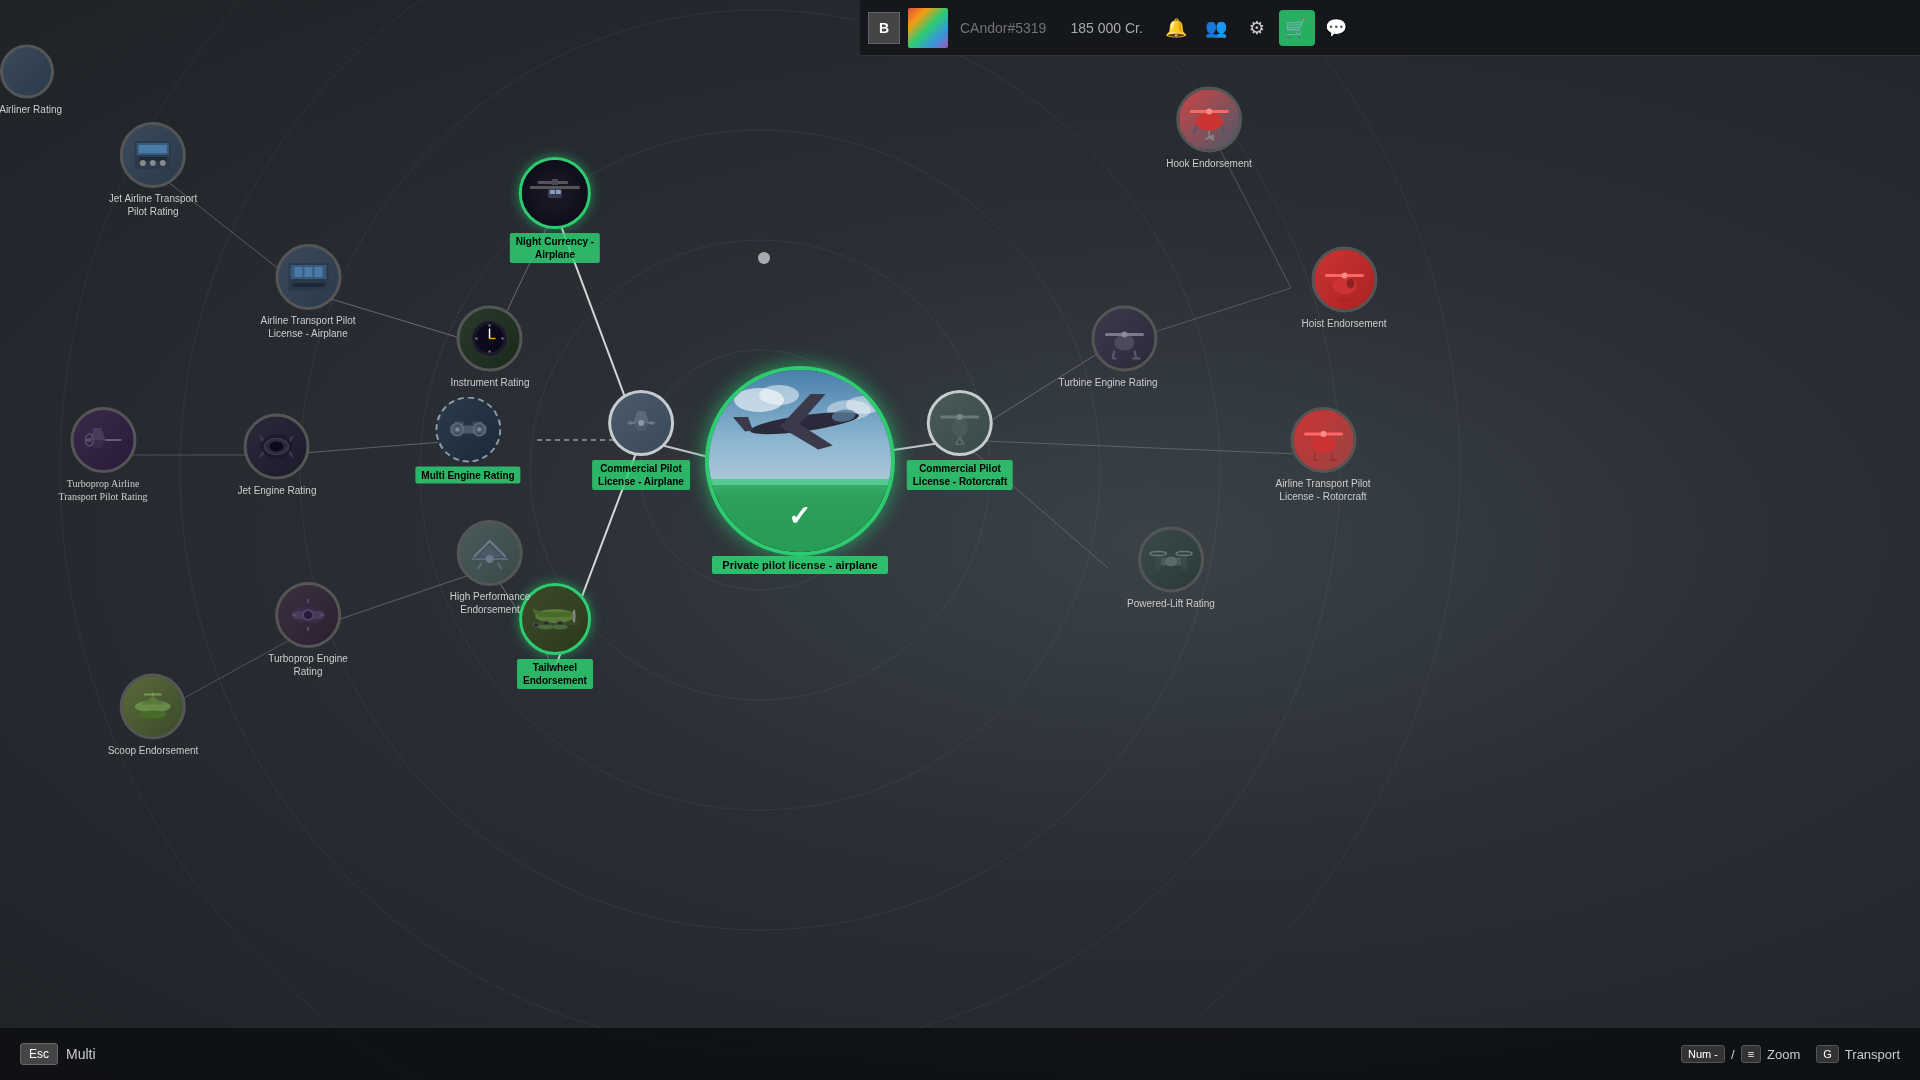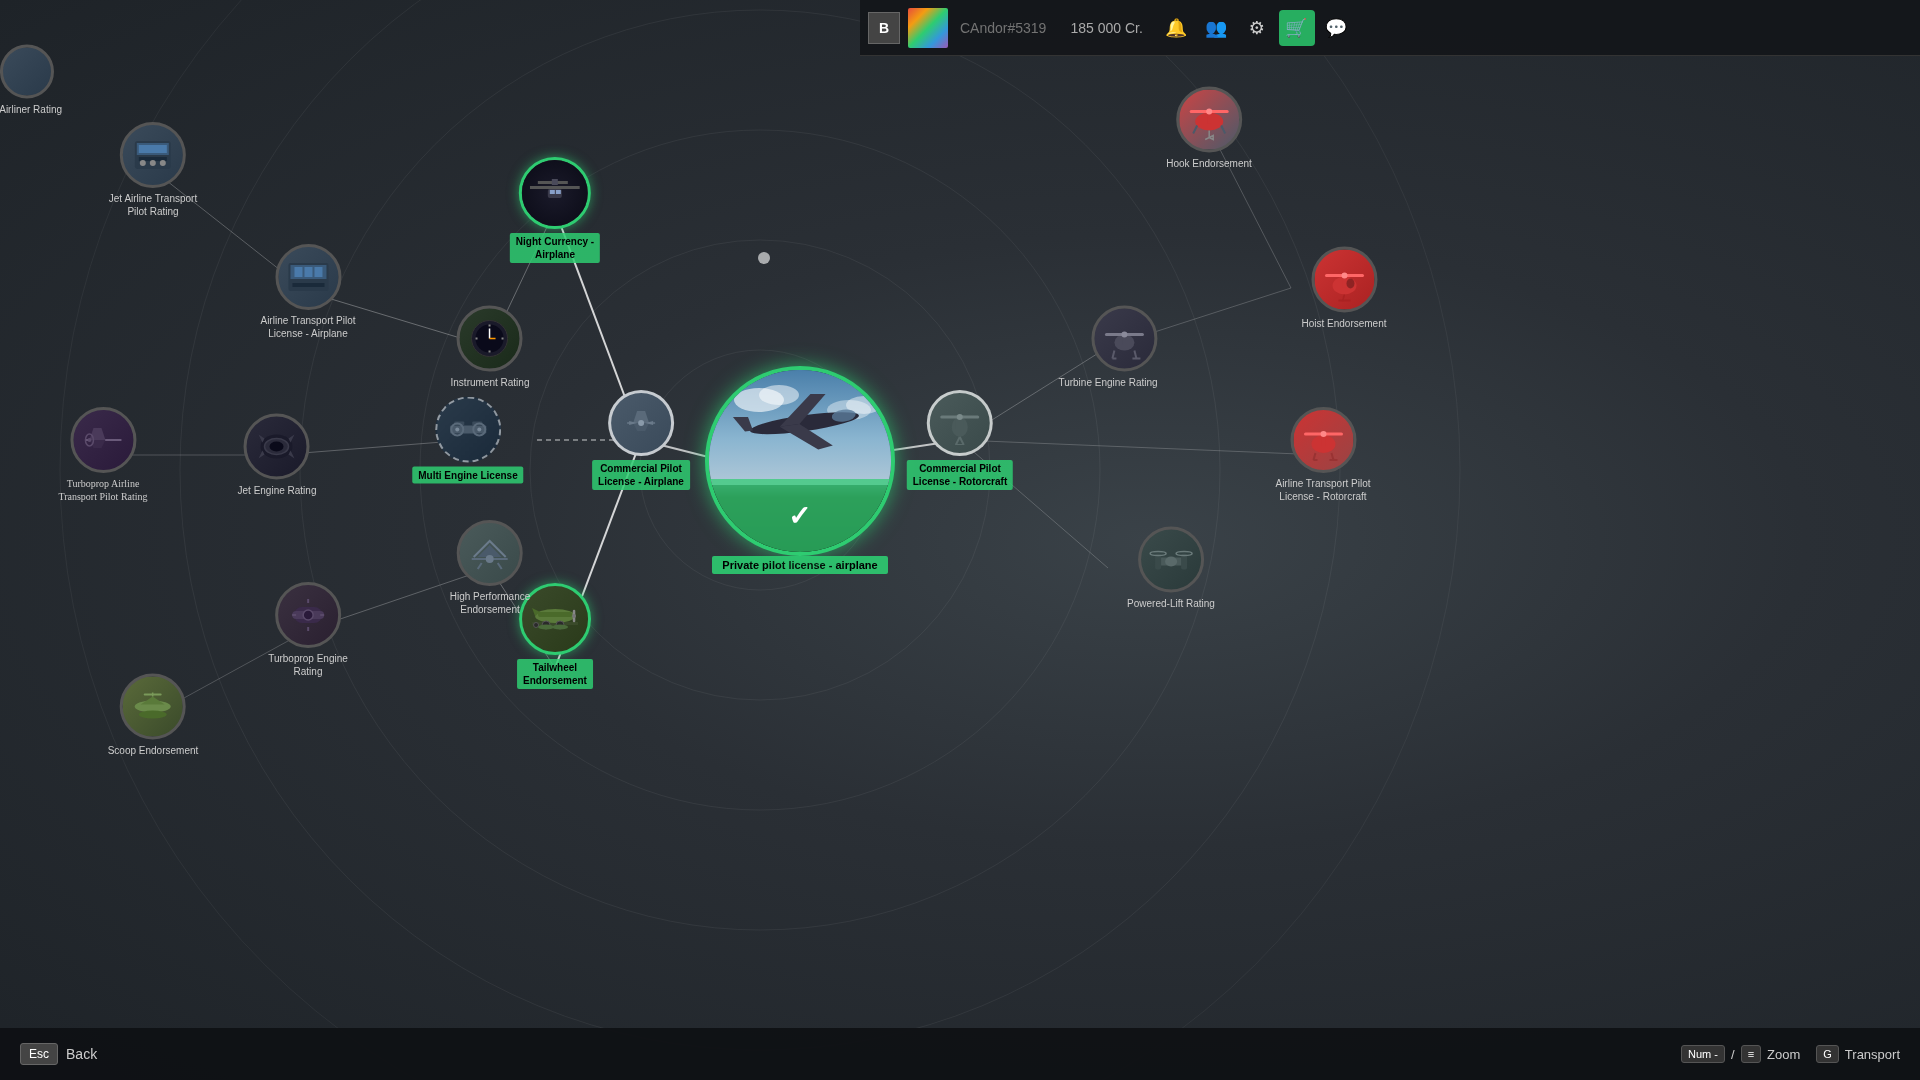--- a/index.html
+++ b/index.html
@@ -392,21 +392,21 @@
     <svg width="44" height="44" viewBox="0 0 44 44">
       <rect x="4" y="18" width="36" height="8" rx="1" fill="#4a5a6a"></rect>
       <rect x="8" y="14" width="10" height="4" rx="1" fill="#3a4a5a"></rect>
       <rect x="26" y="14" width="10" height="4" rx="1" fill="#3a4a5a"></rect>
       <circle cx="11" cy="22" r="6" fill="none" stroke="#5a6a7a" stroke-width="2"></circle>
       <circle cx="33" cy="22" r="6" fill="none" stroke="#5a6a7a" stroke-width="2"></circle>
       <circle cx="11" cy="22" r="2" fill="#7a8a9a"></circle>
       <circle cx="33" cy="22" r="2" fill="#7a8a9a"></circle>
     </svg>
   </div>
-  <div class="node-label">Multi Engine License</div>
+  <div class="node-label">Multi Engine Rating</div>
 </div>
 
 <div class="node" style="left:641px;top:440px;">
   <div class="node-circle white-border" style="width:66px;height:66px;background:linear-gradient(135deg,#4a5a6a,#3a4a5a);">
     <svg width="44" height="44" viewBox="0 0 44 44">
       <path d="M8 22 L36 22" stroke="#7a8a9a" stroke-width="1"></path>
       <path d="M18 10 L26 10 L30 22 L14 22 Z" fill="#5a6a7a"></path>
       <path d="M14 22 L18 30 L26 30 L30 22" fill="#4a5a6a"></path>
       <path d="M10 20 L18 22 L10 24" fill="#6a7a8a"></path>
       <path d="M34 20 L26 22 L34 24" fill="#6a7a8a"></path>
@@ -654,21 +654,21 @@
 <div class="node" style="left:27px;top:80px;">
   <div class="node-circle" style="width:54px;height:54px;background:linear-gradient(135deg,#3a4a5a,#2a3a4a);"></div>
   <div class="node-text">y Airliner Rating</div>
 </div>
 
 <div class="cursor-dot" style="left:764px;top:258px;"></div>
 
 <div class="bottom-bar">
   <div class="back-btn">
     <span class="esc-key">Esc</span>
-    <span class="back-text">Back</span>
+    <span class="back-text">Multi</span>
   </div>
   <div class="bottom-controls">
     <div class="control-item">
       <span class="key-badge">Num -</span>
       <span>/</span>
       <span class="key-badge">≡</span>
       <span>Zoom</span>
     </div>
     <div class="control-item">
       <span class="key-badge">G</span>

